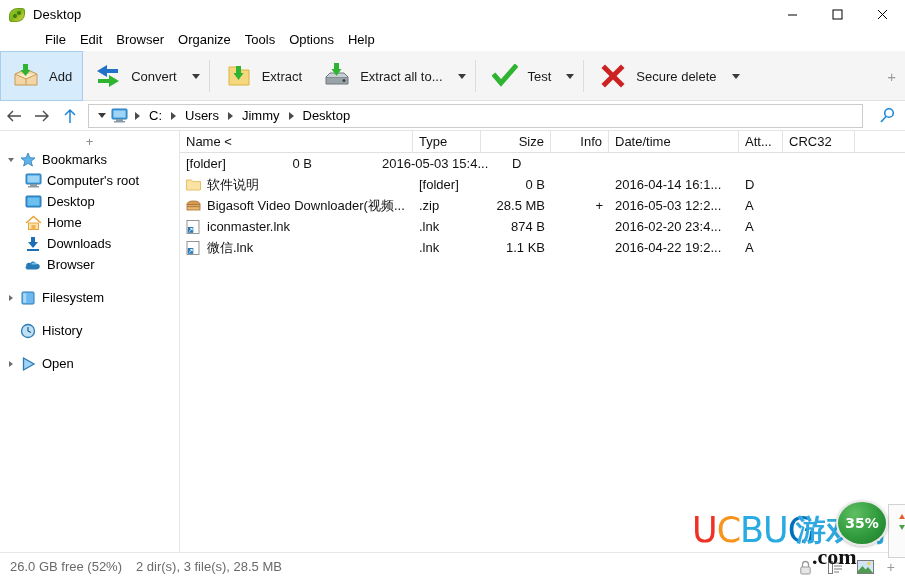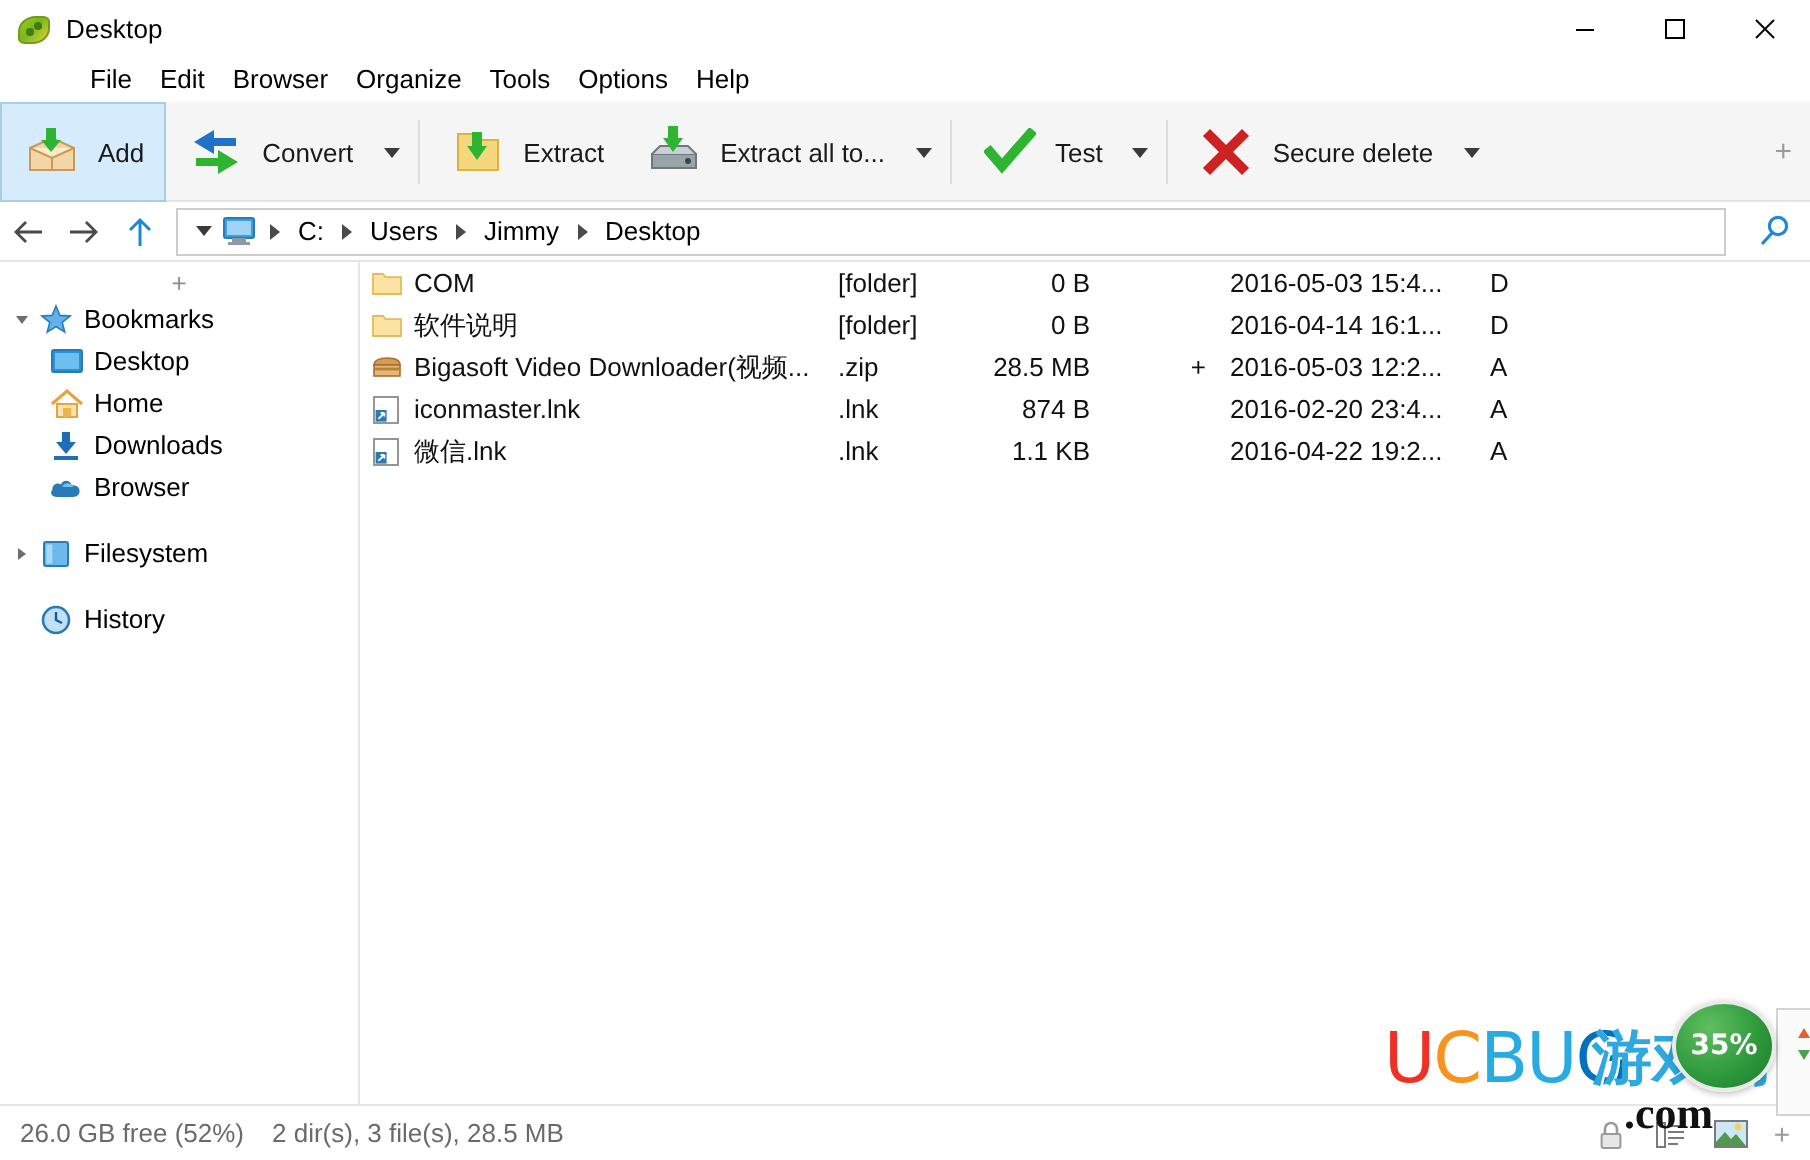--- a/index.html
+++ b/index.html
@@ -366,20 +366,31 @@
             <i class="d"></i>
           </span>
         <span class="sb-ico">
           <svg width="16" height="16" viewBox="0 0 16 16">
             <path d="M8 1 L9.9 5.7 L15 6 L11.1 9.2 L12.4 14 L8 11.3 L3.6 14 L4.9 9.2 L1 6 L6.1 5.7 Z" fill="#5fb2ea" stroke="#2a7bb5" stroke-width="0.8"></path>
           </svg>
         </span>
         <span class="sb-label">Bookmarks</span>
       </div>
 
+      <div class="sb-row child">
+        <span class="sb-ico">
+          <svg width="17" height="15" viewBox="0 0 17 15">
+            <rect x="1" y="1" width="15" height="10" rx="1" fill="#3d9fe0" stroke="#2a7bb5"></rect>
+            <rect x="2.5" y="2.5" width="12" height="7" fill="#9fd4f5"></rect>
+            <rect x="5" y="11" width="7" height="2" fill="#8c9aa3"></rect>
+            <rect x="3" y="13" width="11" height="1.5" fill="#8c9aa3"></rect>
+          </svg>
+        </span>
+        <span class="sb-label">Computer's root</span>
+      </div>
 
       <div class="sb-row child">
         <span class="sb-ico">
           <svg width="17" height="15" viewBox="0 0 17 15">
             <rect x="1" y="2" width="15" height="11" rx="1" fill="#2f8fd4" stroke="#2a7bb5"></rect>
             <rect x="2.5" y="3.5" width="12" height="8" fill="#6cc0ef"></rect>
           </svg>
         </span>
         <span class="sb-label">Desktop</span>
       </div>
@@ -439,35 +450,47 @@
           <svg width="16" height="16" viewBox="0 0 16 16">
             <circle cx="8" cy="8" r="6.5" fill="#bfe0f5" stroke="#2a7bb5" stroke-width="1.3"></circle>
             <path d="M8 4 L8 8 L11 9.5" fill="none" stroke="#1b5c8f" stroke-width="1.2"></path>
           </svg>
         </span>
         <span class="sb-label">History</span>
       </div>
 
       <div class="sb-gap"></div>
 
+      <div class="sb-row">
+        <span class="sb-exp">
+            <i class="r"></i>
+          </span>
+        <span class="sb-ico">
+          <svg width="16" height="16" viewBox="0 0 16 16">
+            <path d="M3.5 2 L14 8 L3.5 14 Z" fill="#9fd4f5" stroke="#2a7bb5" stroke-width="1.3"></path>
+          </svg>
+        </span>
+        <span class="sb-label">Open</span>
+      </div>
     </div>
 
     <div class="filelist">
+      <div class="lv-head">
+        <div class="lv-th col-name">Name &lt;</div>
+        <div class="lv-th col-type">Type</div>
+        <div class="lv-th col-size r">Size</div>
+        <div class="lv-th col-info r">Info</div>
+        <div class="lv-th col-date">Date/time</div>
+        <div class="lv-th col-att">Att...</div>
+        <div class="lv-th col-crc">CRC32</div>
+      </div>
 
       <div class="lv-rows">
 
         <div class="lv-row">
-          <div class="cell name col-name">
-            <span class="fi">
-              <svg width="15" height="13" viewBox="0 0 15 13">
-                  <path d="M0.5 2 L5.5 2 L6.8 3.6 L14.5 3.6 L14.5 12 L0.5 12 Z" fill="#fbe3a4" stroke="#e3bb5e" stroke-width="0.9"></path>
-                </svg>
-            </span>
-            <span>COM</span>
-          </div>
           <div class="cell col-type">[folder]</div>
           <div class="cell col-size r">0 B</div>
           <div class="cell col-info r"></div>
           <div class="cell col-date">2016-05-03 15:4...</div>
           <div class="cell col-att">D</div>
           <div class="cell col-crc"></div>
         </div>
 
         <div class="lv-row">
           <div class="cell name col-name">

